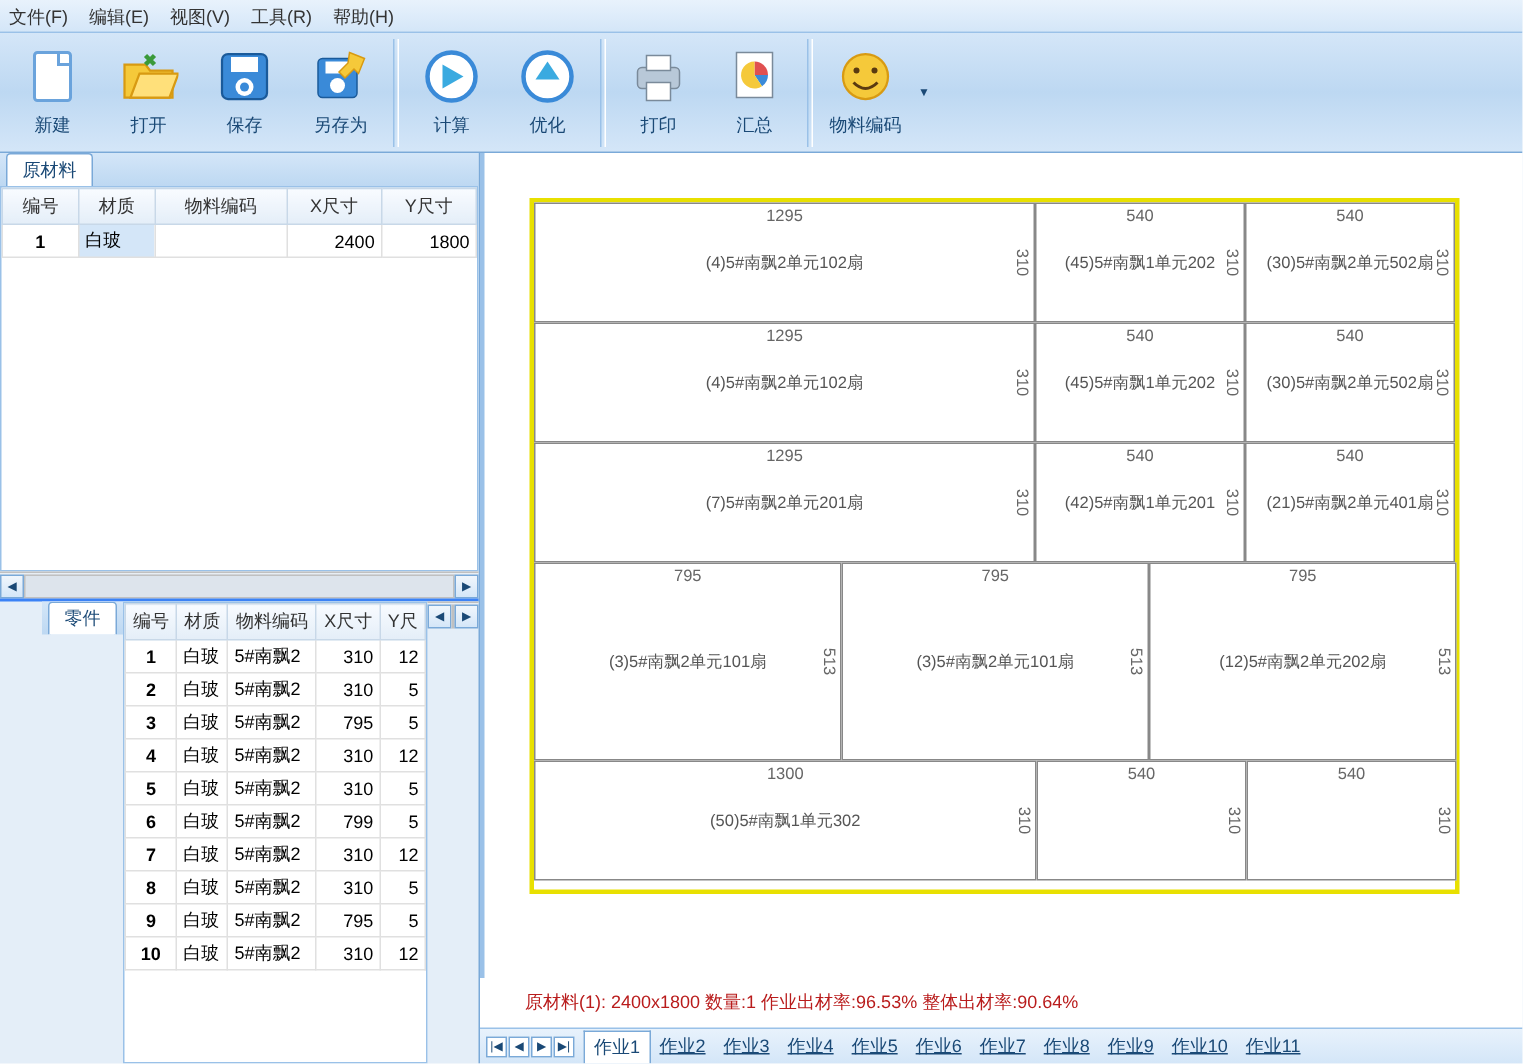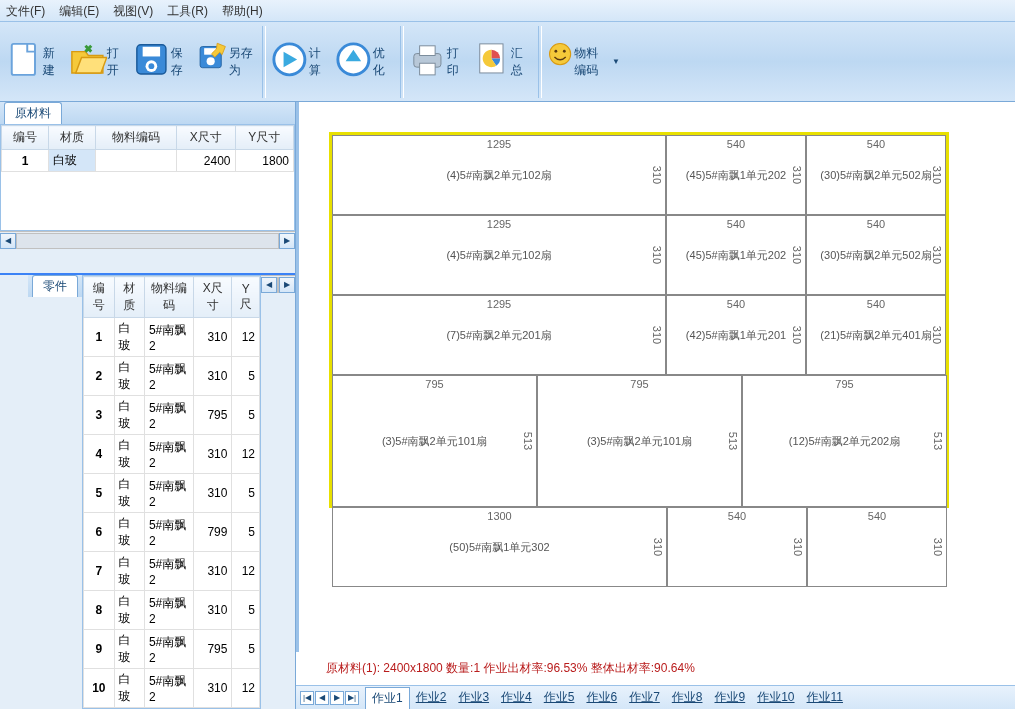--- a/index.html
+++ b/index.html
@@ -2,28 +2,28 @@
 <html><head>
 <meta charset="utf-8">
 <style>
 * { margin: 0; padding: 0; box-sizing: border-box; }
 body { font-family: "Microsoft YaHei", sans-serif; font-size: 12px; background: #e4eef8; overflow: hidden; width: 1015px; height: 709px; }
 
 .menu-bar { height: 22px; background: linear-gradient(#e8f2fc, #d4e6f8); border-bottom: 1px solid #9ac1e8; padding: 3px 6px; display: flex; gap: 14px; color: #333; }
 .menu-bar span { cursor: default; }
 
 .toolbar { height: 80px; background: linear-gradient(#d4e6f8, #bdd8f2, #d4e6f8); border-bottom: 1px solid #7aa9d8; display: flex; align-items: center; padding: 2px 4px; gap: 2px; }
-.tb-btn { width: 62px; height: 72px; display: flex; flex-direction: row; align-items: center; justify-content: center; border-radius: 3px; cursor: pointer; }
+.tb-btn { width: 62px; height: 72px; display: flex; flex-direction: column; align-items: center; justify-content: center; border-radius: 3px; cursor: pointer; }
 .tb-icon { width: 40px; height: 40px; margin-bottom: 4px; }
 .tb-btn .lbl { font-size: 12px; color: #1a4976; }
 .tb-sep { width: 4px; height: 72px; border-left: 1px solid #9ac1e8; border-right: 1px solid #fff; margin: 0 2px; }
 .tb-drop { width: 12px; height: 72px; display: flex; align-items: center; justify-content: center; color: #1a4976; font-size: 8px; }
 
 .main { display: flex; height: 607px; }
-.left { width: 296px; display: flex; flex-direction: column; border-right: 1px solid #7aa9d8; gap: 24px; }
+.left { width: 320px; display: flex; flex-direction: column; border-right: 1px solid #7aa9d8; }
 .right { flex: 1; background: #fff; position: relative; display: flex; flex-direction: column; }
 
 .panel-tab { height: 22px; display: flex; align-items: end; padding: 0 4px; background: linear-gradient(#d4e6f8, #bdd8f2); }
 .panel-tab .tab { background: #fff; border: 1px solid #7aa9d8; border-bottom: none; padding: 2px 10px; border-radius: 3px 3px 0 0; font-size: 12px; color: #1a4976; }
 
 .grid-wrap { flex: 1; background: #fff; overflow: hidden; border: 1px solid #9ac1e8; }
 .grid { width: 100%; border-collapse: collapse; font-size: 12px; }
 .grid th { background: linear-gradient(#f8fbff, #e4eef8); border: 1px solid #c8d8e8; padding: 3px 4px; font-weight: normal; color: #333; height: 22px; }
 .grid td { border: 1px solid #e0e0e0; padding: 2px 4px; height: 19px; background: #fff; }
 .grid td.num { text-align: right; }
@@ -31,21 +31,21 @@
 .grid td.sel { background: #d4e6f8; }
 
 .hscroll { height: 18px; background: #e8eef4; border-top: 1px solid #c0c0c0; display: flex; align-items: center; }
 .hscroll .btn { width: 16px; height: 16px; background: linear-gradient(#f0f6fc, #d4e6f8); border: 1px solid #7aa9d8; display: flex; align-items: center; justify-content: center; font-size: 8px; color: #1a4976; }
 .hscroll .track { flex: 1; height: 16px; background: #dde4ec; border: 1px solid #c0c0c0; }
 
 .top-panel { height: 297px; display: flex; flex-direction: column; }
 .bot-panel { flex: 1; display: flex; flex-direction: row; border-top: 2px solid #3b82f6; padding-left: 28px; }
 
 .layout-area { flex: 1; background: #fff; padding: 30px 20px 10px 30px; overflow: hidden; border-left: 3px solid #9ac1e8; }
-.sheet { border: 3px solid #e8e000; background: #fff; position: relative; width: 620px; height: 376px; }
+.sheet { border: 3px solid #e8e000; background: #fff; position: relative; width: 620px; height: 464px; }
 .piece { position: absolute; border: 1px solid #888; background: #fff; }
 .piece .top-lbl { position: absolute; top: 2px; left: 50%; transform: translateX(-50%); font-size: 11px; color: #666; }
 .piece .mid-lbl { position: absolute; top: 50%; left: 50%; transform: translate(-50%, -50%); font-size: 11px; color: #555; white-space: nowrap; }
 .piece .rt-lbl { position: absolute; right: 2px; top: 50%; transform: translateY(-50%) rotate(0deg); writing-mode: vertical-rl; font-size: 11px; color: #666; }
 
 .info-line { padding: 8px 30px; font-size: 12px; color: #b91c1c; background: #fff; }
 .tabs-bottom { height: 24px; background: linear-gradient(#e8f2fc, #d4e6f8); display: flex; align-items: center; padding: 0 4px; border-top: 1px solid #9ac1e8; overflow: hidden; }
 .tabs-bottom .nav { display: flex; gap: 1px; margin-right: 6px; }
 .tabs-bottom .nav div { width: 14px; height: 14px; border: 1px solid #7aa9d8; background: #fff; display: flex; align-items: center; justify-content: center; font-size: 8px; color: #1a4976; cursor: pointer; }
 .tabs-bottom .job { padding: 2px 6px; font-size: 12px; color: #1a4976; text-decoration: underline; cursor: pointer; white-space: nowrap; }

